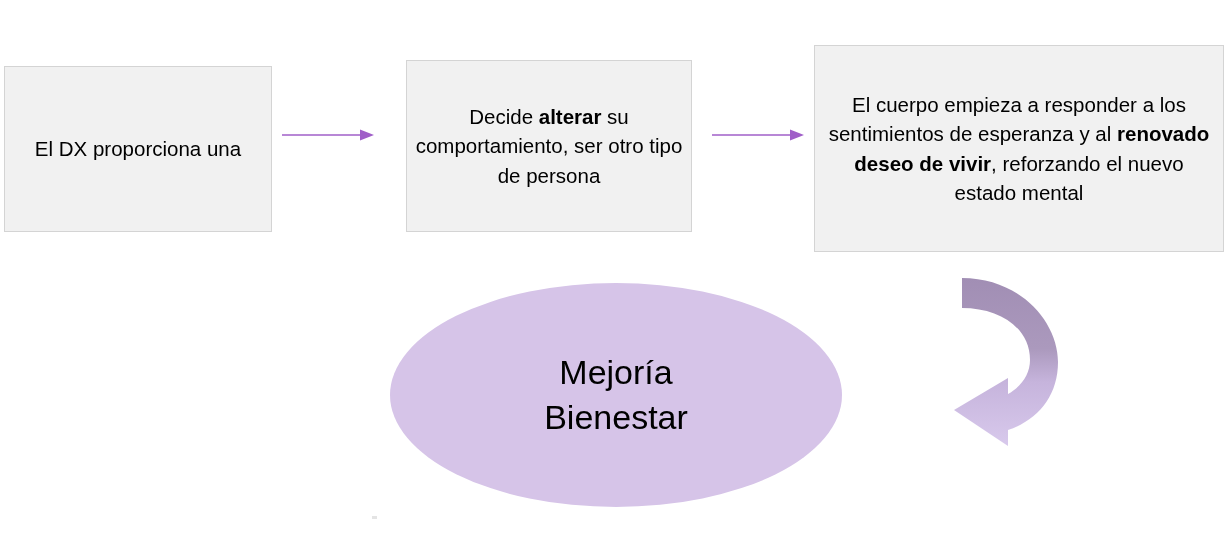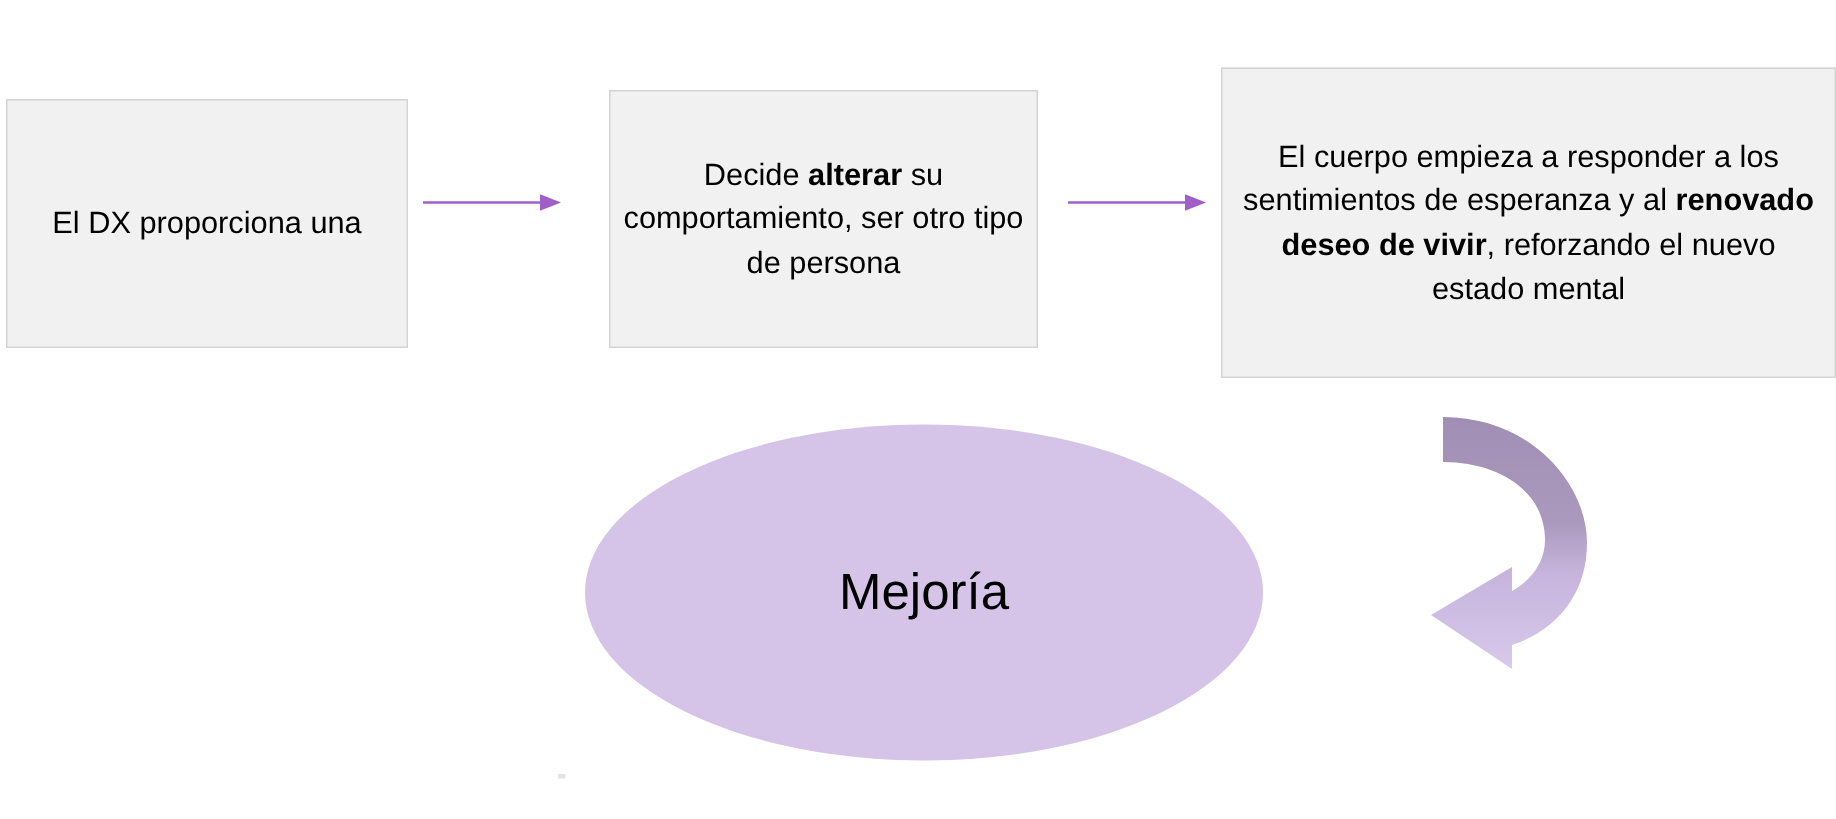--- a/index.html
+++ b/index.html
@@ -144,17 +144,18 @@
                L66,108
                L66,124
                C80,116 88,104 88,90
                C88,58 58,38 20,38
                Z" fill="url(#curvedGrad)"></path>
     </svg>
   </div>
 
   <div id="ellipse-shape">
     <span>Mejoría</span>
+    <span>Bienestar</span>
   </div>
 
   <div id="stray-mark"></div>
 
 </div>
 
 </body></html>

